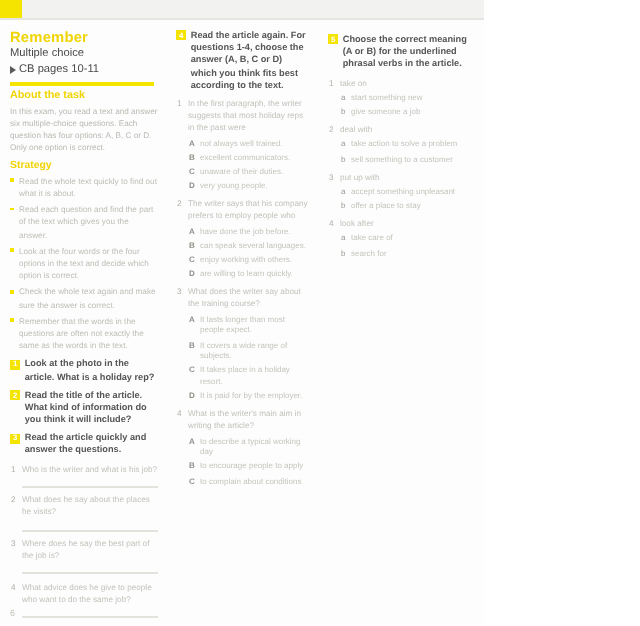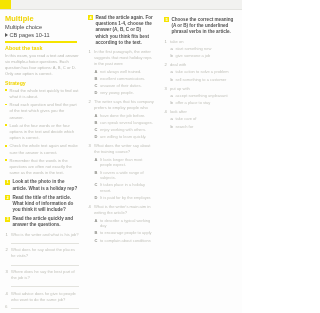--- a/index.html
+++ b/index.html
@@ -139,21 +139,21 @@
 <div class="page">
 
   <div class="topbar">
     <div class="corner-tab"></div>
   </div>
 
   <div class="cols">
 
     <div class="col col1">
 
-      <div class="sect-title">Multiple</div>
+      <div class="sect-title">Remember</div>
       <div class="sub1">Multiple choice</div>
       <div class="sub2">
         <span class="tri"></span>
         <span>CB pages 10-11</span>
       </div>
       <div class="rule"></div>
 
       <div class="tip-head">About the task</div>
       <div class="tip-body">In this exam, you read a text and answer six multiple-choice questions. Each question has four options: A, B, C or D. Only one option is correct.</div>
 

